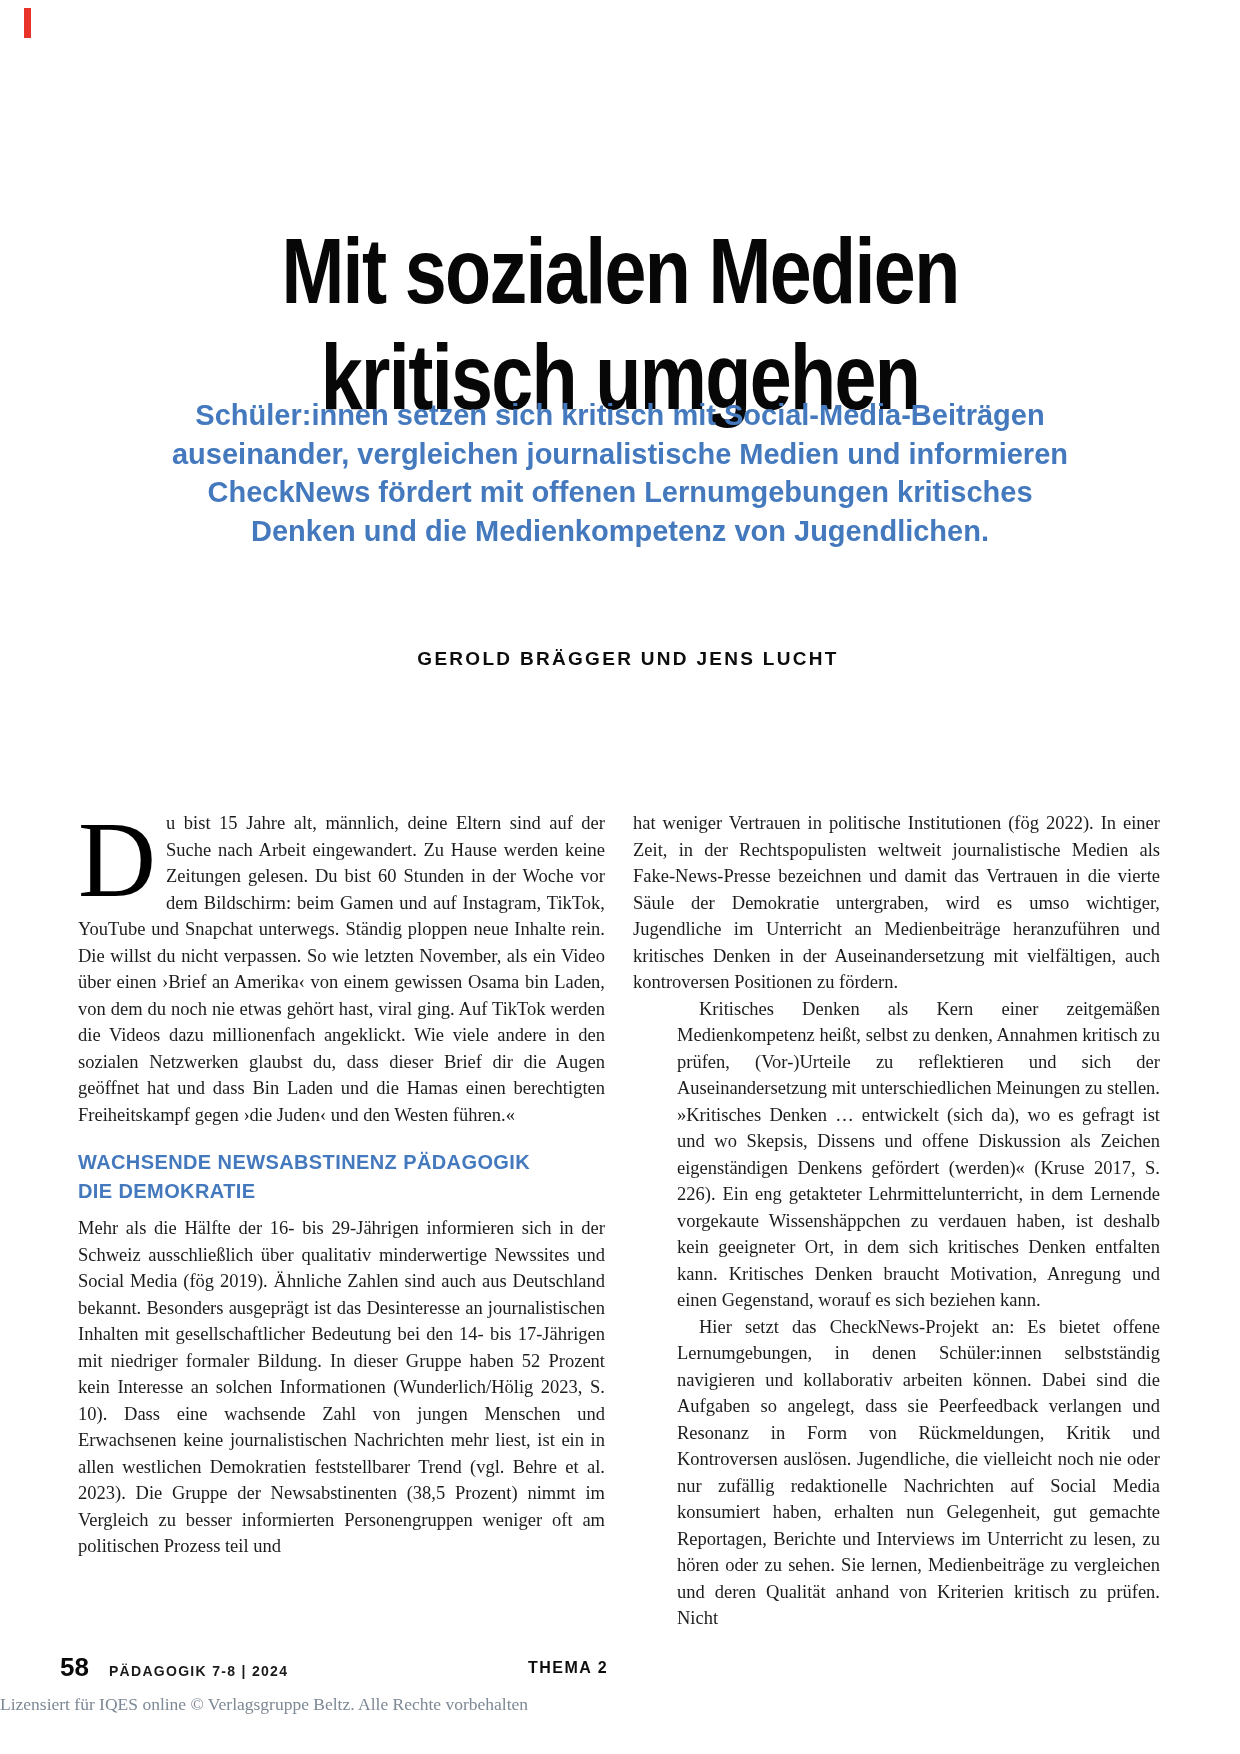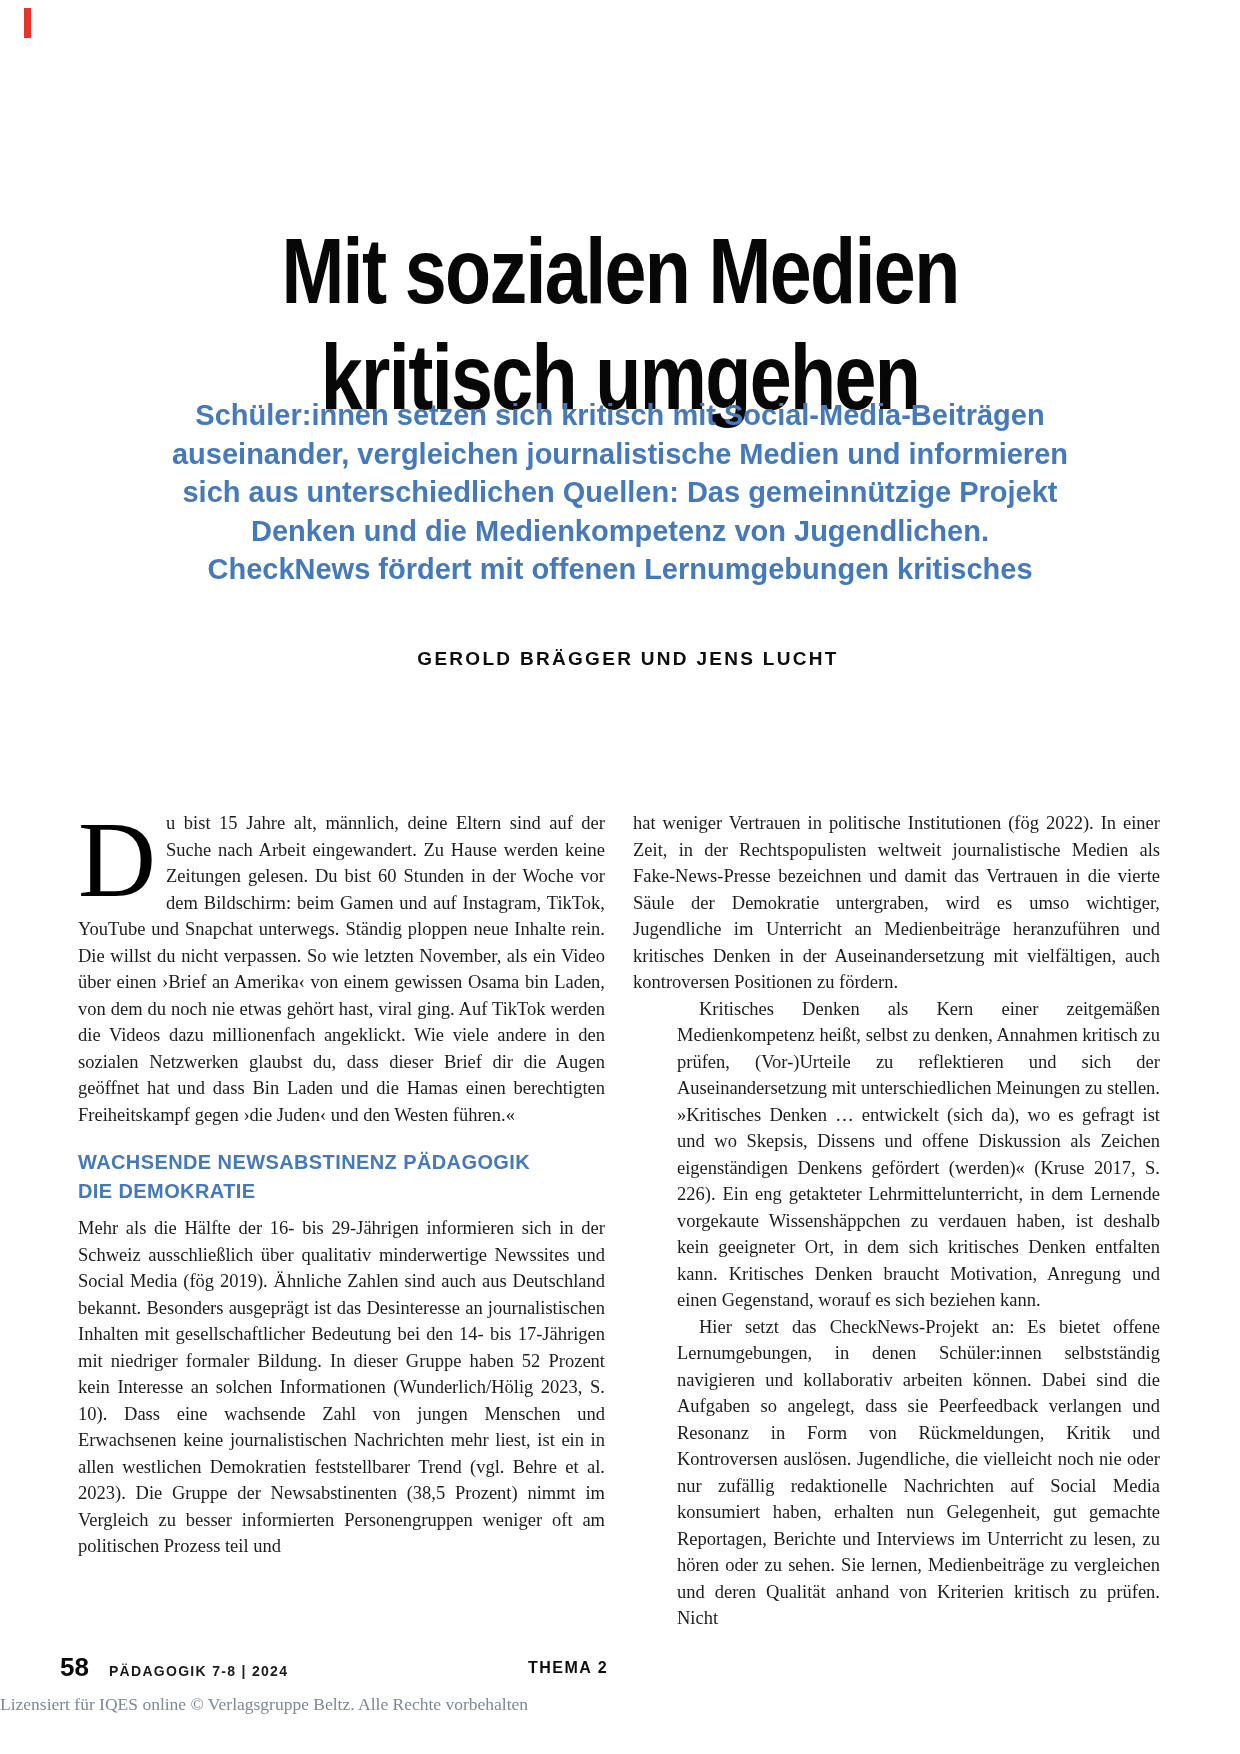--- a/index.html
+++ b/index.html
@@ -103,23 +103,22 @@
   <div class="corner-mark"></div>
 
   <h1 class="title">
     <span>Mit sozialen Medien</span>
     <span>kritisch umgehen</span>
   </h1>
 
   <div class="lead">
     <span>Schüler:innen setzen sich kritisch mit Social-Media-Beiträgen</span>
     <span>auseinander, vergleichen journalistische Medien und informieren</span>
-    <span>sich aus unterschiedlichen Quellen: Das gemeinnützige Projekt</span>
+    <span>CheckNews fördert mit offenen Lernumgebungen kritisches</span>
     <span>Denken und die Medienkompetenz von Jugendlichen.</span>
-    <span>CheckNews fördert mit offenen Lernumgebungen kritisches</span>
   </div>
 
   <div class="byline">GEROLD BRÄGGER UND JENS LUCHT</div>
 
   <div class="columns">
 
     <div class="col">
       <p><span class="drop-cap">D</span><span>u bist 15 Jahre alt, männlich, deine Eltern sind auf der Suche nach Arbeit eingewandert. Zu Hause werden keine Zeitungen gelesen. Du bist 60 Stunden in der Woche vor dem Bildschirm: beim Gamen und auf Instagram, TikTok, YouTube und Snapchat unterwegs. Ständig ploppen neue Inhalte rein. Die willst du nicht verpassen. So wie letzten November, als ein Video über einen ›Brief an Amerika‹ von einem gewissen Osama bin Laden, von dem du noch nie etwas gehört hast, viral ging. Auf TikTok werden die Videos dazu millionenfach angeklickt. Wie viele andere in den sozialen Netzwerken glaubst du, dass dieser Brief dir die Augen geöffnet hat und dass Bin Laden und die Hamas einen berechtigten Freiheitskampf gegen ›die Juden‹ und den Westen führen.«</span></p>
       <h2 class="subhead">
         <span>WACHSENDE NEWSABSTINENZ PÄDAGOGIK</span>

